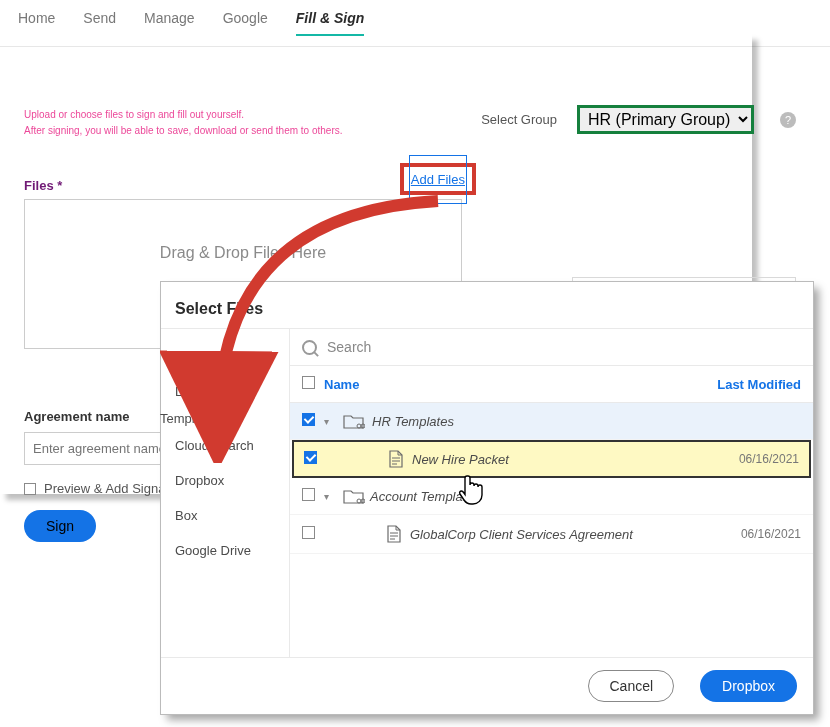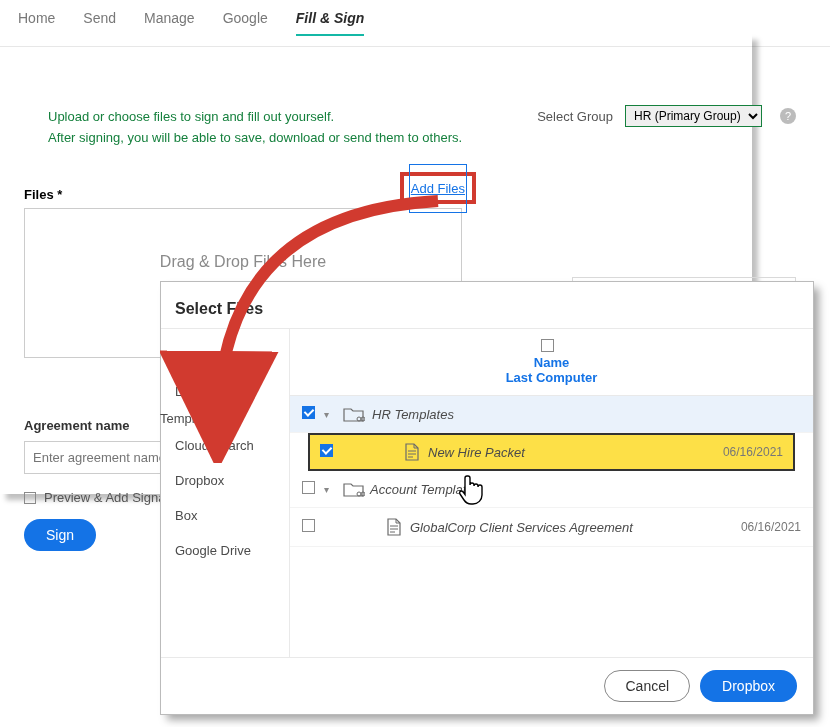--- a/index.html
+++ b/index.html
@@ -3,82 +3,82 @@
 <meta charset="utf-8">
 <style>
 * { box-sizing: border-box; margin: 0; padding: 0; font-family: Arial, Helvetica, sans-serif; }
 body { background: #fff; width: 830px; height: 727px; position: relative; overflow: hidden; }
 
 .topnav { display: flex; gap: 28px; padding: 10px 18px; border-bottom: 1px solid #e7e7e7; font-size: 14px; color: #787878; }
 .topnav .tab { cursor: pointer; padding-bottom: 8px; }
 .topnav .tab.active { color: #2b2b2b; font-weight: 600; border-bottom: 2px solid #14b8a6; font-style: italic; }
 
 .page-wrap { padding: 60px 24px 24px 24px; position: relative; }
-.intro { font-size: 13px; color: #15803d; line-height: 1.5; margin-left: 24px; }
+.intro { font-size: 10px; color: #ec4899; line-height: 1.5; }
 .intro p { margin-bottom: 1px; }
 
-.group-row { position: absolute; top: 58px; right: 34px; font-size: 13px; color: #555; display: flex; align-items: center; gap: 12px; }
-.group-row select { font-size: 12px; padding: 2px 4px; border: 1px solid #15803d; }
+.group-row { position: absolute; top: 58px; right: 34px; font-size: 13px; color: #555; display: flex; align-items: center; gap: 20px; }
+.group-row select { font-size: 16px; padding: 2px 4px; border: 3px solid #15803d; }
 .help-icon { width: 16px; height: 16px; border-radius: 50%; background: #bcbcbc; color: #fff; font-size: 11px; display: flex; align-items: center; justify-content: center; margin-left: 6px; }
 
-.files-label { margin-top: 40px; font-size: 13px; font-weight: 600; color: #000000; }
+.files-label { margin-top: 40px; font-size: 13px; font-weight: 600; color: #701a75; }
 .files-wrap { position: relative; margin-top: 6px; width: 438px; }
 .add-files-box { position: absolute; top: -36px; right: -14px; border: 4px solid #d13a2f; padding: 3px 5px; }
 .add-files-link { color: #1473e6; font-size: 13px; text-decoration: underline; border: 1px solid #1473e6; padding: 16px 1px; }
 .dropzone { border: 1px solid #ccc; height: 150px; display: flex; align-items: flex-start; justify-content: center; padding-top: 44px; }
 .dropzone span { color: #8a8a8a; font-size: 16px; }
 
 .options-box { position: absolute; top: 230px; right: 34px; width: 224px; border: 1px solid #d9d9d9; padding: 10px 12px; font-size: 13px; color: #555; }
 .options-box .opt-title { font-weight: 600; color: #333; margin-bottom: 10px; }
 .chkrow { display: flex; align-items: center; gap: 8px; color: #595959; font-size: 13px; }
 .chkbox { width: 12px; height: 12px; border: 1px solid #8a8a8a; display: inline-block; }
 
 .agreement-label { margin-top: 60px; font-size: 13px; font-weight: 600; color: #333; }
 .agreement-input { margin-top: 8px; width: 280px; border: 1px solid #ccc; font-size: 13px; padding: 8px 8px; color: #999; }
 
 .preview-row { margin-top: 16px; display: flex; align-items: center; gap: 8px; font-size: 13px; color: #555; }
-.sign-btn { margin-top: 14px; background: #1473e6; color: #ffffff; border: none; border-radius: 18px; padding: 8px 22px; font-size: 14px; cursor: pointer; }
+.sign-btn { margin-top: 14px; background: #1473e6; color: #000000; border: none; border-radius: 18px; padding: 8px 22px; font-size: 14px; cursor: pointer; }
 
 .shadow-under { position: absolute; top: 34px; left: 0; right: 78px; height: 460px; pointer-events: none; box-shadow: 6px 6px 5px rgba(0,0,0,0.25); z-index: 0; }
 
 
 .modal { position: absolute; top: 282px; left: 161px; width: 652px; height: 432px; background: #fff; box-shadow: 0 0 0 1px #bbb, 6px 6px 8px rgba(0,0,0,0.35); display: flex; flex-direction: column; z-index: 20; }
 .modal-title { font-size: 16px; font-weight: 600; color: #2b2b2b; padding: 18px 14px 10px 14px; }
 .modal-body { flex: 1; display: flex; border-top: 1px solid #e9e9e9; min-height: 0; }
 .modal-side { width: 128px; padding-top: 10px; font-size: 13px; color: #4b4b4b; }
 .side-item { padding: 10px 14px; cursor: pointer; }
 .side-item.selected-wrap { padding: 0; margin: 2px 0 2px -1px; }
 .modal-main { flex: 1; border-left: 1px solid #e9e9e9; display: flex; flex-direction: column; }
 .search-row { display: flex; align-items: center; gap: 10px; padding: 10px 12px; border-bottom: 1px solid #e9e9e9; color: #888; font-size: 14px; }
 .search-icon { width: 15px; height: 15px; border: 2px solid #999; border-radius: 50%; position: relative; }
 .search-icon::after { content: ""; position: absolute; width: 6px; height: 2px; background: #999; transform: rotate(45deg); bottom: -2px; right: -4px; }
 
-.table-head { display: flex; align-items: center; padding: 10px 12px; border-bottom: 1px solid #e9e9e9; font-size: 13px; font-weight: 600; color: #1473e6; flex-direction: column; }
+.table-head { display: flex; align-items: center; padding: 10px 12px; border-bottom: 1px solid #e9e9e9; font-size: 13px; font-weight: 600; color: #1473e6; }
 .table-head .hdr-chk { width: 22px; }
 .table-head .hdr-name { flex: 1; }
 .table-head .hdr-mod { }
 
 .row { display: flex; align-items: center; padding: 10px 12px; font-size: 13px; color: #4b4b4b; border-bottom: 1px solid #f3f3f3; }
 .row .cell-chk { width: 22px; }
 .row .cell-caret { width: 14px; color: #888; font-size: 10px; }
 .row .cell-icon { width: 32px; display: flex; justify-content: center; }
 .row .cell-name { flex: 1; font-style: italic; }
 .row .cell-mod { color: #777; font-size: 12px; }
 .row.group { background: #eaf2fb; }
 .row.group .cell-name { padding-left: 2px; }
-.row.selected { background: #fde047; border: 2px solid #333; margin: 0 18px; padding: 8px 10px; }
+.row.selected { background: #fef9c3; border: 2px solid #333; margin: 0 2px; padding: 8px 10px; }
 .row.nested .cell-chk { padding-left: 0; }
 .row.nested .cell-icon { margin-left: 40px; }
 .row.nested2 .cell-icon { margin-left: 40px; }
 
 .chk { width: 13px; height: 13px; border: 1px solid #8a8a8a; display: inline-block; background: #fff; }
 .chk.checked { background: #1473e6; border-color: #1473e6; position: relative; }
 .chk.checked::after { content: ""; position: absolute; left: 3px; top: 0px; width: 4px; height: 7px; border: solid #fff; border-width: 0 2px 2px 0; transform: rotate(45deg); }
 
-.modal-footer { border-top: 1px solid #e9e9e9; padding: 12px 16px; display: flex; justify-content: flex-end; gap: 10px; }
+.modal-footer { border-top: 1px solid #e9e9e9; padding: 12px 16px; display: flex; justify-content: flex-end; gap: 26px; }
 .btn-cancel { background: #fff; color: #333; border: 1px solid #888; border-radius: 18px; padding: 7px 20px; font-size: 14px; cursor: pointer; }
 .btn-attach { background: #1473e6; color: #fff; border: none; border-radius: 18px; padding: 8px 22px; font-size: 14px; cursor: pointer; }
 
 
 .arrow-svg { position: absolute; top: 183px; left: 160px; width: 320px; height: 280px; z-index: 30; pointer-events: none; }
 
 
 .cursor-hand { position: absolute; top: 474px; left: 458px; z-index: 40; pointer-events: none; }
 </style>
 </head>
@@ -154,24 +154,28 @@
       <div class="side-item">Library</div>
       <div class="side-item selected-wrap">
         <div class="selected" style="display:block">Templates</div>
       </div>
       <div class="side-item">Cloud Search</div>
       <div class="side-item">Dropbox</div>
       <div class="side-item">Box</div>
       <div class="side-item">Google Drive</div>
     </div>
     <div class="modal-main">
+      <div class="search-row">
+        <span class="search-icon"></span>
+        <span>Search</span>
+      </div>
       <div class="table-head">
         <span class="hdr-chk"><span class="chk"></span></span>
         <span class="hdr-name">Name</span>
-        <span class="hdr-mod">Last Computer</span>
+        <span class="hdr-mod">Last Modified</span>
       </div>
 
       <div class="row group">
         <span class="cell-chk"><span class="chk checked"></span></span>
         <span class="cell-caret">▾</span>
         <span class="cell-icon">
           <svg width="22" height="16" viewBox="0 0 22 16">
               <path d="M1 3 h7 l2 2 h10 v10 h-19 z" fill="none" stroke="#6b6b6b" stroke-width="1.2"></path>
               <circle cx="16" cy="13" r="2" fill="none" stroke="#6b6b6b"></circle>
               <circle cx="20" cy="13" r="2" fill="none" stroke="#6b6b6b"></circle>

